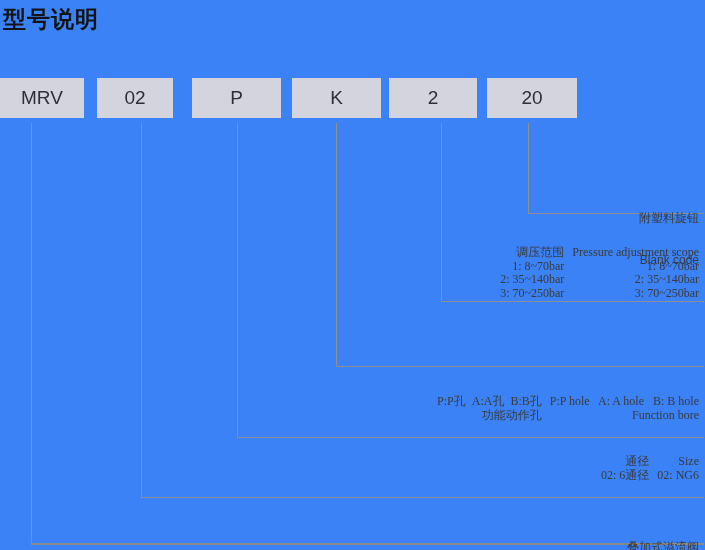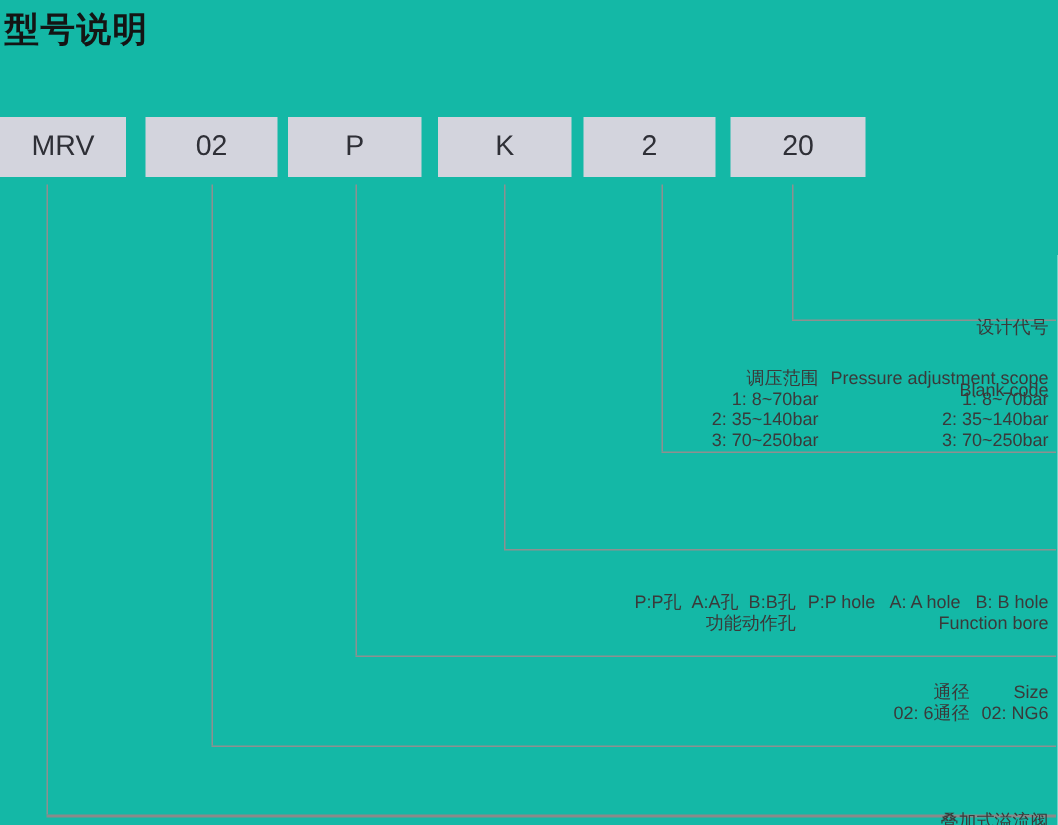--- a/index.html
+++ b/index.html
@@ -3,21 +3,21 @@
 <meta charset="utf-8">
 <style>
   html,body{margin:0;padding:0;}
   body{
     font-family:"Liberation Sans","DejaVu Sans",sans-serif;
     background:#ffffff;
   }
   .page{
     position:relative;
     width:705px;height:550px;
-    background:#14b8a6;
+    background:#3b82f6;
     overflow:hidden;
   }
   .title{
     position:absolute;left:3px;top:4px;margin:0;
     font-size:23px;font-weight:bold;color:#141414;
     letter-spacing:1px;
   }
   .model-box{
     position:absolute;top:78px;height:40px;
     background:#d3d4dd;
@@ -33,54 +33,54 @@
   .hline.thick{height:2px;background:#8a8a8a;}
   .sec{
     position:absolute;right:6px;
     color:#3a3a3a;font-size:12px;line-height:13.7px;
     text-align:right;white-space:pre;
   }
   table.sec{border-collapse:collapse;border-spacing:0;}
   .sec td{
     padding:0;margin:0;
     text-align:right;white-space:pre;
-    font-size:12px;line-height:13.7px;color:#3a3a3a;
+    font-size:12px;line-height:13.7px;color:#3a3a3a;font-family:Liberation Serif, serif;
   }
   .sec td.zh-cell{padding-right:8px;}
 </style>
 </head>
 <body>
 
 <div class="page">
 
   <h1 class="title">型号说明</h1>
 
   <div class="model-box" style="left:0;width:84px">MRV</div>
-  <div class="model-box" style="left:97px;width:88px">02</div>
+  <div class="model-box" style="left:97px;width:76px">02</div>
   <div class="model-box" style="left:192px;width:89px">P</div>
   <div class="model-box" style="left:292px;width:89px">K</div>
   <div class="model-box" style="left:389px;width:88px">2</div>
   <div class="model-box" style="left:487px;width:90px">20</div>
 
   <div class="vline" style="left:31px;top:123px;height:420px"></div>
   <div class="vline" style="left:141px;top:123px;height:374px"></div>
   <div class="vline" style="left:237px;top:123px;height:314px"></div>
   <div class="vline" style="left:336px;top:123px;height:243px"></div>
   <div class="vline" style="left:441px;top:123px;height:178px"></div>
   <div class="vline" style="left:528px;top:123px;height:90px"></div>
 
   <div class="hline" style="left:528px;top:213px;width:176px"></div>
   <div class="hline" style="left:441px;top:301px;width:263px"></div>
   <div class="hline" style="left:336px;top:366px;width:368px"></div>
   <div class="hline" style="left:237px;top:437px;width:467px"></div>
   <div class="hline" style="left:141px;top:497px;width:563px"></div>
   <div class="hline thick" style="left:31px;top:543px;width:673px"></div>
 
   <div class="sec" style="top:185px">
-    <div>设计代号</div>
+    <div>附塑料旋钮</div>
     <div>Blank code</div>
   </div>
 
   <table class="sec" style="top:246px">
     <tbody><tr>
       <td class="zh-cell">调压范围</td>
       <td class="en-cell">Pressure adjustment scope</td>
     </tr>
     <tr>
       <td class="zh-cell">1: 8~70bar</td>

